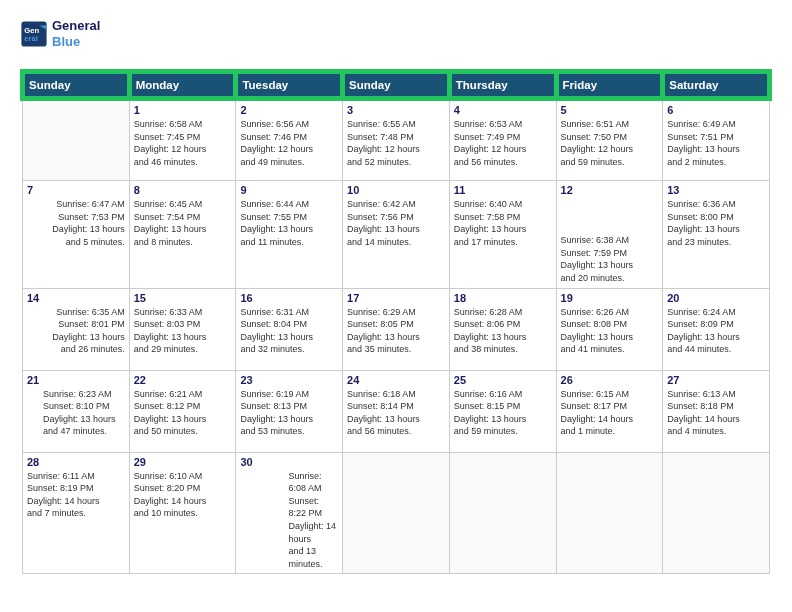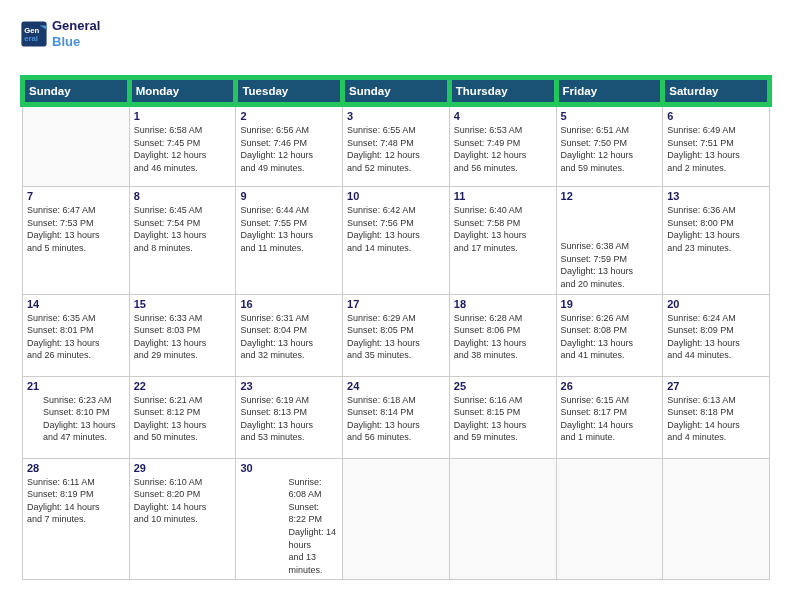--- a/index.html
+++ b/index.html
@@ -13,21 +13,21 @@
     .page {
       width: 792px;
       height: 612px;
       padding: 18px 20px 12px 20px;
       background: #fff;
     }
     .header {
       display: flex;
       justify-content: space-between;
       align-items: flex-start;
-      margin-bottom: 26px;
+      margin-bottom: 20px;
     }
     .logo {
       display: flex;
       align-items: center;
       gap: 4px;
     }
     .logo-text {
       font-size: 13px;
       font-weight: bold;
       color: #1a1a5e;
@@ -172,21 +172,21 @@
             <div class="day-number">6</div>
             <div class="day-info" style="white-space: pre-line;">Sunrise: 6:49 AM
 Sunset: 7:51 PM
 Daylight: 13 hours
 and 2 minutes.</div>
           </td>
         </tr>
         <tr class="week-row">
           <td>
             <div class="day-number">7</div>
-            <div class="day-info" style="white-space: pre-line;">Sunrise: 6:47 AM
+            <div class="day-info" style="white-space: pre-line; text-align: right;">Sunrise: 6:47 AM
 Sunset: 7:53 PM
 Daylight: 13 hours
 and 5 minutes.</div>
           </td>
           <td>
             <div class="day-number">8</div>
             <div class="day-info" style="white-space: pre-line;">Sunrise: 6:45 AM
 Sunset: 7:54 PM
 Daylight: 13 hours
 and 8 minutes.</div>
@@ -223,21 +223,21 @@
             <div class="day-number">13</div>
             <div class="day-info" style="white-space: pre-line;">Sunrise: 6:36 AM
 Sunset: 8:00 PM
 Daylight: 13 hours
 and 23 minutes.</div>
           </td>
         </tr>
         <tr class="week-row">
           <td>
             <div class="day-number">14</div>
-            <div class="day-info" style="white-space: pre-line;">Sunrise: 6:35 AM
+            <div class="day-info" style="white-space: pre-line; text-align: right;">Sunrise: 6:35 AM
 Sunset: 8:01 PM
 Daylight: 13 hours
 and 26 minutes.</div>
           </td>
           <td>
             <div class="day-number">15</div>
             <div class="day-info" style="white-space: pre-line;">Sunrise: 6:33 AM
 Sunset: 8:03 PM
 Daylight: 13 hours
 and 29 minutes.</div>

